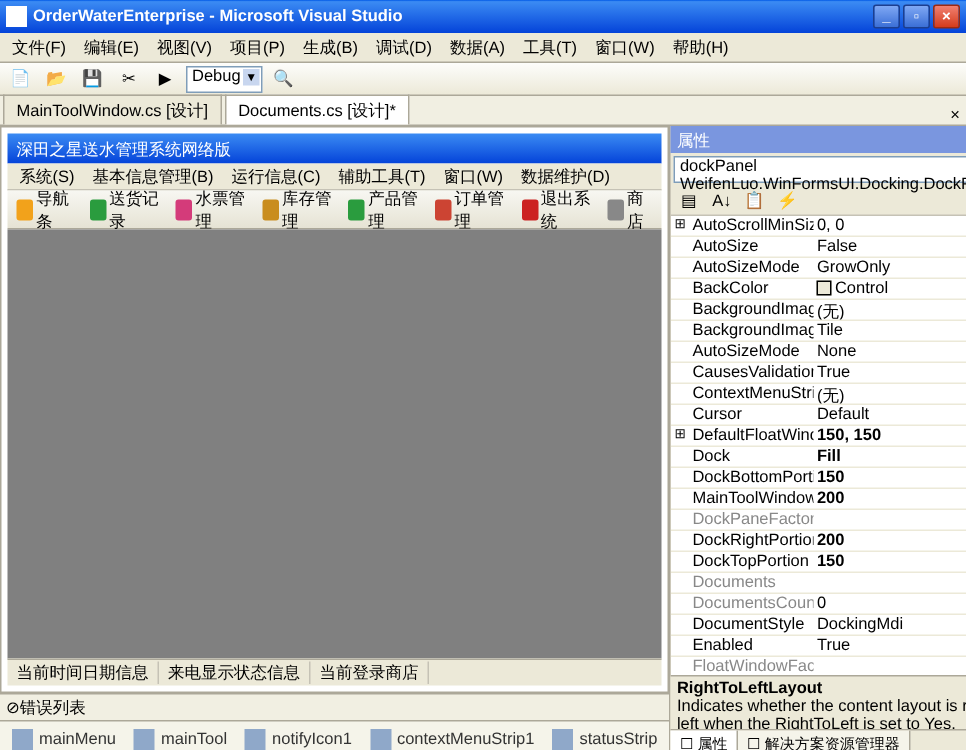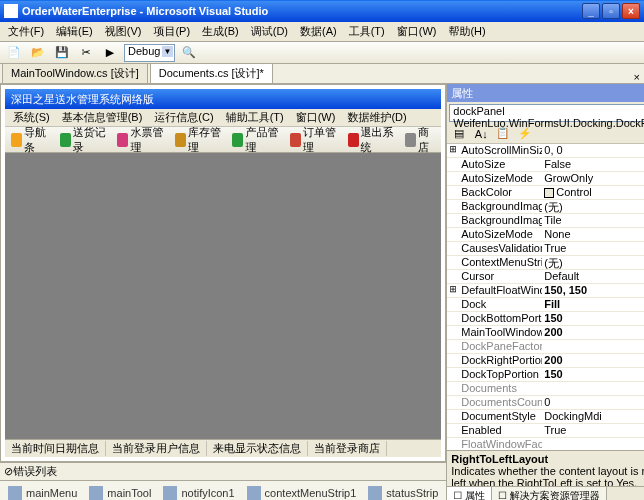--- a/index.html
+++ b/index.html
@@ -137,21 +137,20 @@
             <span>退出系统</span>
           </div>
           <div class="apptbtn">
             <span class="ic" style="background:#888"></span>
             <span>商店</span>
           </div>
         </div>
       <div class="canvas"></div>
       <div class="statusstrip" id="ststrip">
           <span class="statuscell">当前时间日期信息</span>
-          <span class="statuscell">当前登录用户信息</span>
           <span class="statuscell">来电显示状态信息</span>
           <span class="statuscell">当前登录商店</span>
         </div>
     </div>
     <div class="errlist">
       <span>⊘</span>
       <span>错误列表</span>
     </div>
     <div class="tray" id="tray">
         <div class="trayitem"><span class="trayic"></span>mainMenu</div>

